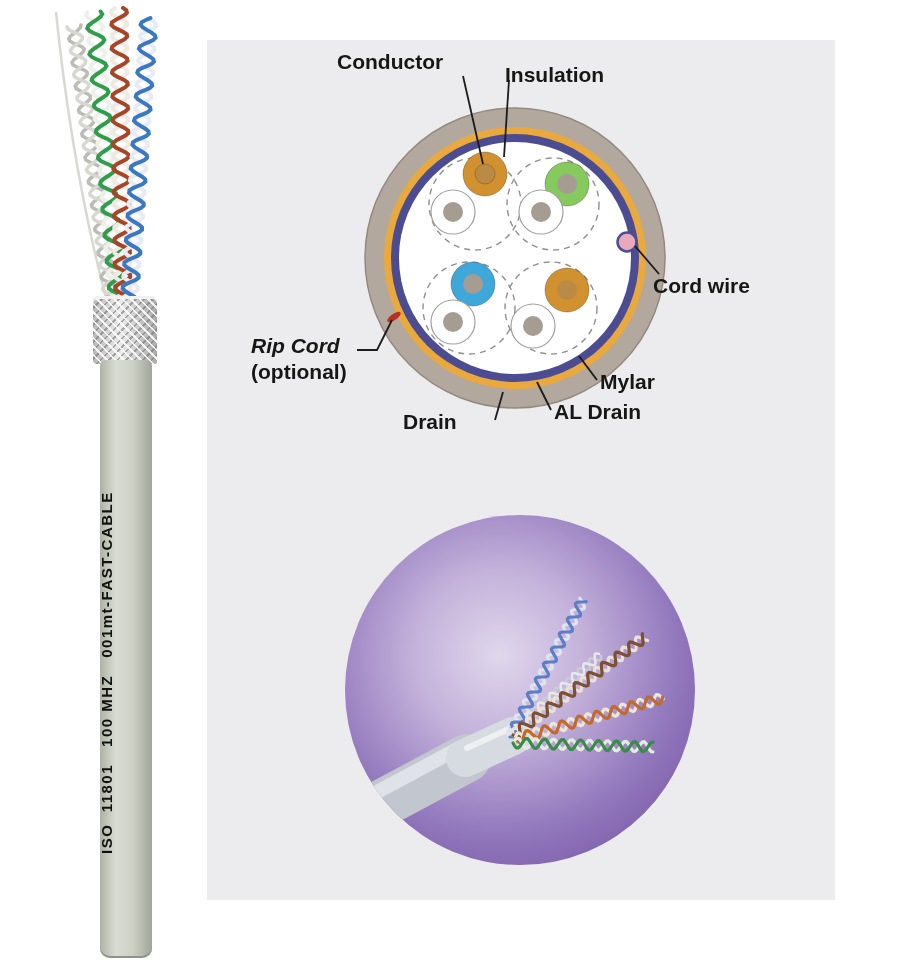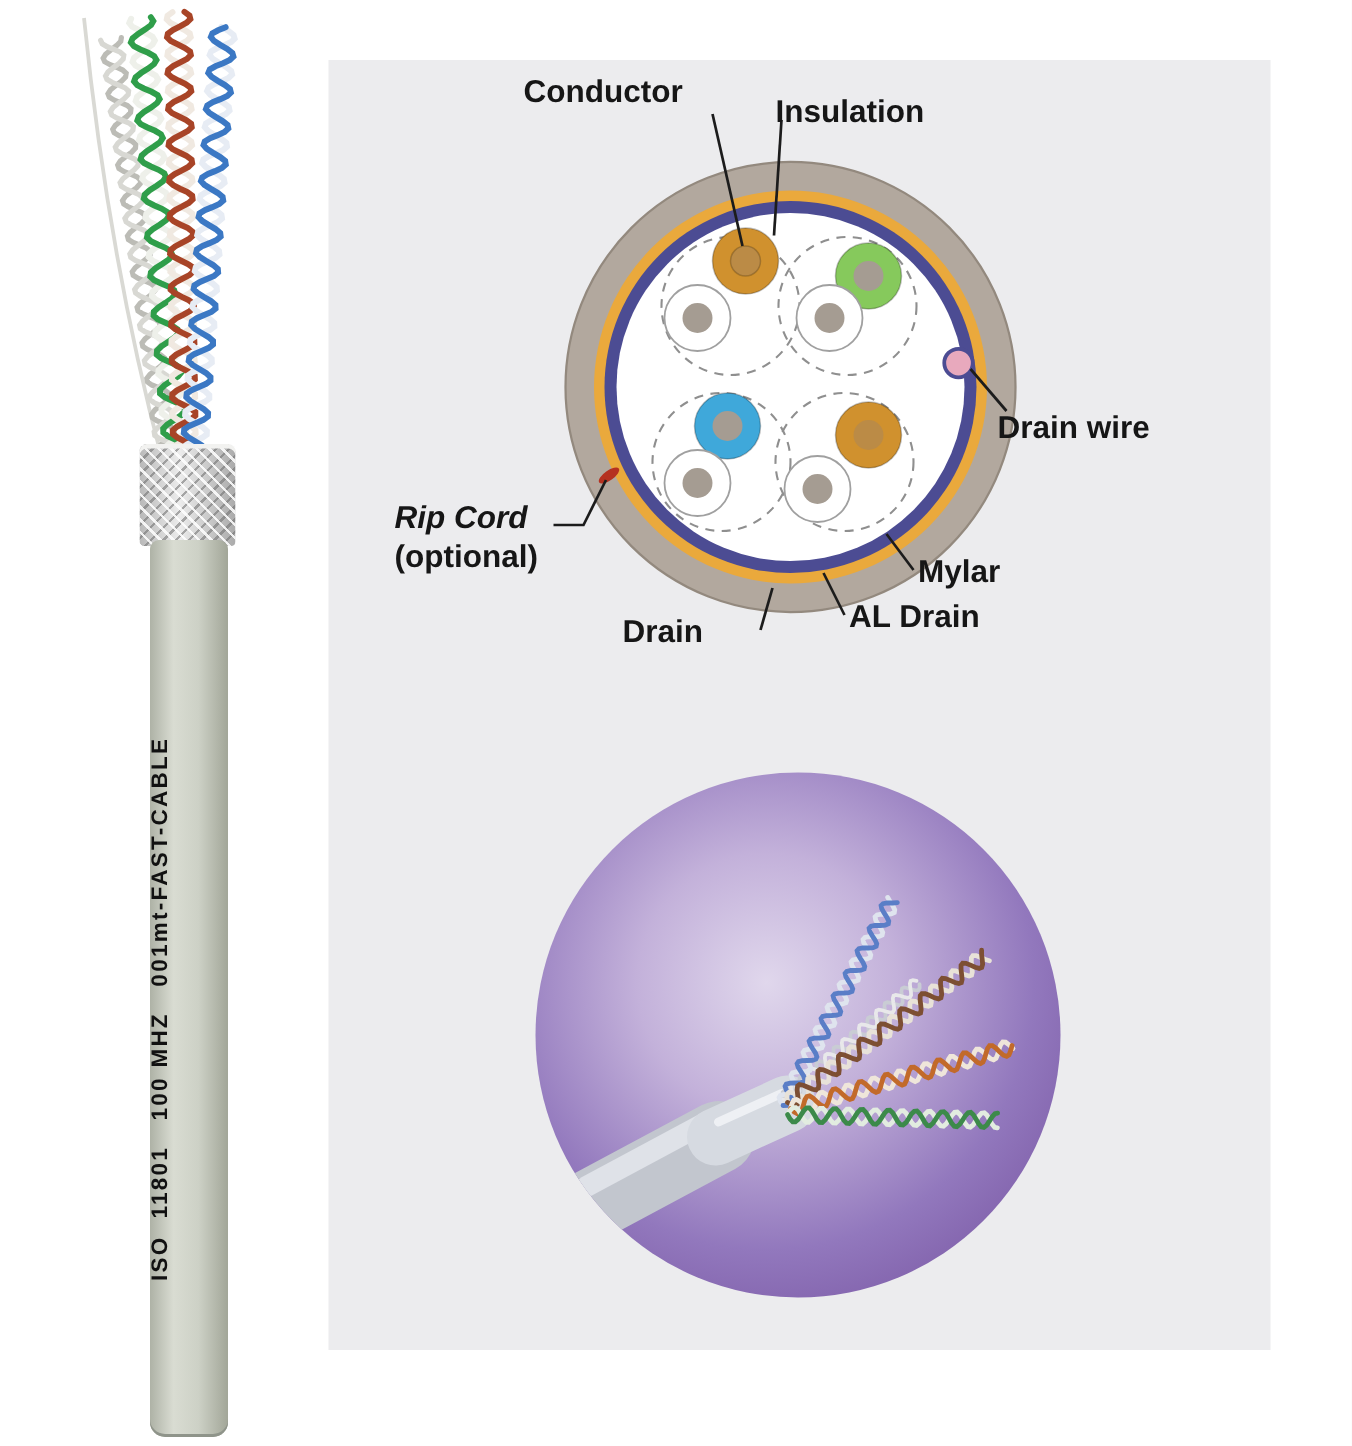--- a/index.html
+++ b/index.html
@@ -19,21 +19,21 @@
   .jacket{position:absolute;left:100px;top:360px;width:52px;height:598px;
           border-radius:6px 6px 10px 10px;
           background:linear-gradient(90deg,#aeb2a6,#d9dcd2 30%,#cdd1c6 62%,#a2a698);
           box-shadow:0 -2px 0 #8f948a inset;}
   .jacket-print{position:absolute;left:17px;bottom:104px;width:375px;
                 transform-origin:0 100%;transform:rotate(-90deg);
                 font-size:15px;font-weight:bold;letter-spacing:1.5px;color:#111;
                 white-space:pre;text-align:left;line-height:20px;}
 
   
-  .panel{position:absolute;left:207px;top:40px;width:628px;height:860px;background:#ececee;margin-left:12px;}
+  .panel{position:absolute;left:207px;top:40px;width:628px;height:860px;background:#ececee;}
   .cross-svg{position:absolute;left:0;top:0;}
   .lbl{position:absolute;font-size:21px;font-weight:bold;color:#161616;white-space:nowrap;}
   .lbl-conductor{left:130px;top:10px;}
   .lbl-insulation{left:298px;top:23px;}
   .lbl-drain{left:446px;top:234px;}
   .lbl-ripcord{left:44px;top:294px;font-style:italic;}
   .lbl-ripcord2{left:44px;top:320px;text-align:right;}
   .lbl-jacket{left:196px;top:370px;}
   .lbl-alfoil{left:347px;top:360px;}
   .lbl-mylar{left:393px;top:330px;}
@@ -120,21 +120,21 @@
       <path d="M302 40 L297 117" stroke="#1c1c1c" stroke-width="1.8" fill="none"></path>
       <path d="M428 206 L452 234" stroke="#1c1c1c" stroke-width="1.8" fill="none"></path>
       <path d="M150 310 L170 310 L185 280" stroke="#1c1c1c" stroke-width="1.8" fill="none"></path>
       <path d="M288 380 L296 352" stroke="#1c1c1c" stroke-width="1.8" fill="none"></path>
       <path d="M344 370 L330 342" stroke="#1c1c1c" stroke-width="1.8" fill="none"></path>
       <path d="M390 340 L372 316" stroke="#1c1c1c" stroke-width="1.8" fill="none"></path>
     </svg>
 
     <div class="lbl lbl-conductor">Conductor</div>
     <div class="lbl lbl-insulation">Insulation</div>
-    <div class="lbl lbl-drain">Drain wire</div>
+    <div class="lbl lbl-drain">Cord wire</div>
     <div class="lbl lbl-ripcord">Rip Cord</div>
     <div class="lbl lbl-ripcord2">(optional)</div>
     <div class="lbl lbl-jacket">Drain</div>
     <div class="lbl lbl-alfoil">AL Drain</div>
     <div class="lbl lbl-mylar">Mylar</div>
 
 
     <div class="photo-circle">
       <svg class="photo-svg" width="350" height="350" viewBox="0 0 350 350">
         <path d="M38 288 L122 243" stroke="#c2c6ce" stroke-width="48" stroke-linecap="round" fill="none"></path>

